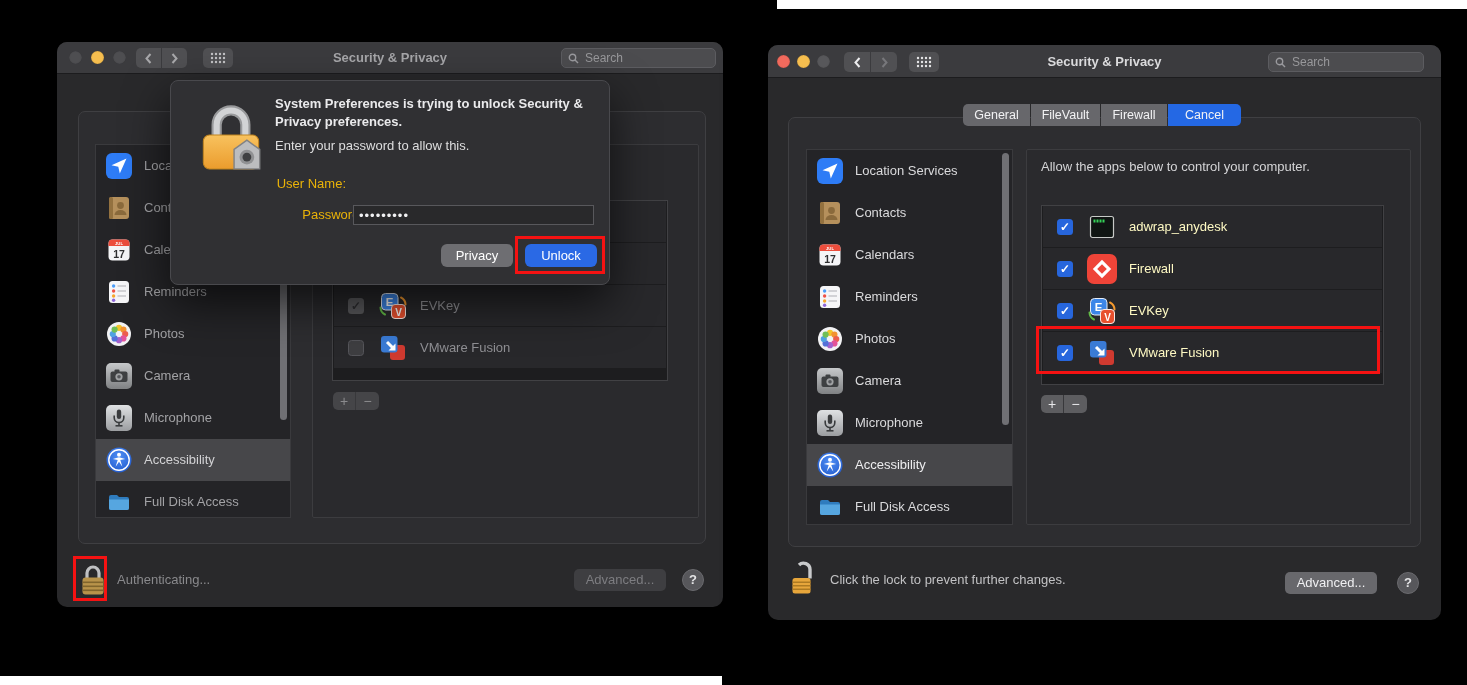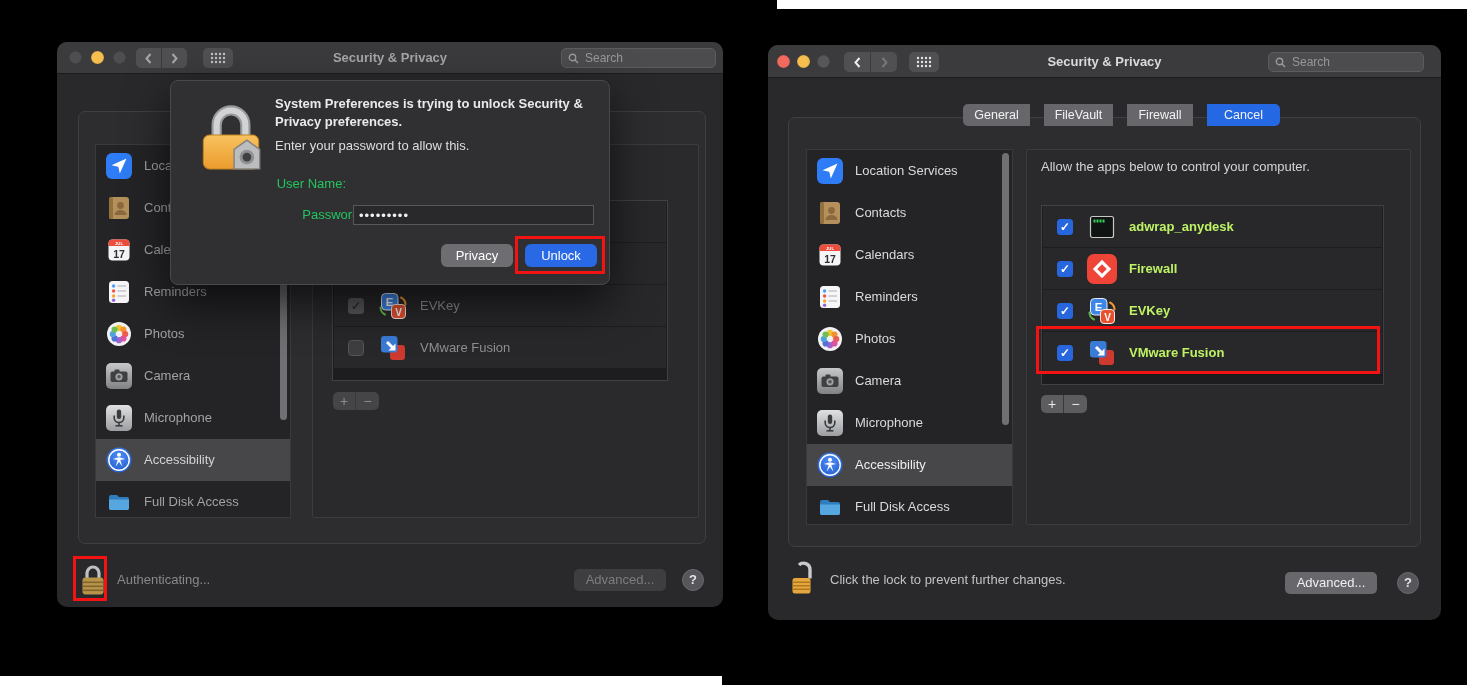--- a/index.html
+++ b/index.html
@@ -48,50 +48,50 @@
       display:flex;align-items:center;justify-content:center;}
   .cb-blue{background:#2766dd;}
   .cb-gray{background:#59595c;}
   .cb-empty{background:#3e3e41;border:1px solid #55555a;}
   .ck{font-size:12px;font-weight:700;color:#fff;line-height:1;}
   .cb-gray .ck{color:#2e2e31;}
   .aicon{position:absolute;left:44px;top:6px;width:30px;height:30px;}
   .aicon svg{width:30px;height:30px;display:block;}
   .alabel{position:absolute;left:86px;top:0;line-height:42px;font-size:13px;}
   .win-left .alabel{color:#8f8f93;}
-  .win-right .alabel{color:#bef264;font-weight:bold;}
+  .win-right .alabel{color:#fef9c3;}
 
   .plusminus{position:absolute;display:flex;}
   .pmbtn{width:23px;height:18px;display:flex;align-items:center;justify-content:center;
          font-size:14px;}
   .win-left .pmbtn{background:#454548;color:#8b8b8e;}
   .win-right .pmbtn{background:#5d5d60;color:#e8e8ea;}
   .pm-plus{border-radius:5px 0 0 5px;border-right:1px solid #38383b;}
   .pm-minus{border-radius:0 5px 5px 0;}
 
-  .tabs{position:absolute;display:flex;gap:14px;height:38px;}
+  .tabs{position:absolute;display:flex;gap:1px;height:38px;}
   .tab{height:22px;line-height:22px;text-align:center;font-size:12.5px;color:#f2f2f4;background:#67676b;}
   .tab:first-child{border-radius:5px 0 0 5px;}
   .tab:last-child{border-radius:0 5px 5px 0;}
   .tab.active{background:#2468e4;}
 
   .bottom-text{position:absolute;font-size:13px;}
   .btn{position:absolute;height:22px;border-radius:5px;font-size:13px;text-align:center;line-height:22px;}
   .btn-advanced-dim{background:#3e3e41;color:#7d7d81;}
   .btn-advanced{background:#68686c;color:#f0f0f2;}
   .helpbtn{position:absolute;width:22px;height:22px;border-radius:50%;background:#57575b;
            border:1px solid #6a6a6e;color:#e4e4e6;font-size:13px;font-weight:700;
            text-align:center;line-height:20px;}
 
   .dialog{position:absolute;left:113px;top:38px;width:440px;height:205px;background:#303033;
           border:1px solid #49494d;border-radius:8px;box-shadow:0 18px 45px rgba(0,0,0,.65);z-index:6;}
   .dlg-title{position:absolute;left:104px;top:14px;width:326px;font-size:13px;font-weight:700;
              color:#eaeaec;line-height:17.5px;}
   .dlg-msg{position:absolute;left:104px;top:57px;width:326px;font-size:13px;color:#dededf;}
-  .dlg-label{position:absolute;width:100px;text-align:right;font-size:13px;color:#22c55e;line-height:20px;}
+  .dlg-label{position:absolute;width:100px;text-align:right;font-size:13px;color:#eab308;line-height:20px;}
   .dlg-field{position:absolute;left:182px;width:241px;height:20px;background:#29292b;
              border:1px solid #58585c;padding:0 5px;font-size:13px;color:#f0f0f2;
              font-family:"Liberation Sans",sans-serif;outline:none;}
   .dlg-btn{position:absolute;top:163px;width:72px;height:23px;border-radius:6px;font-size:13px;
            text-align:center;line-height:23px;color:#fff;}
   .annot{position:absolute;border:3px solid #f51212;z-index:9;pointer-events:none;}
 </style>
 </head>
 <body>
 

